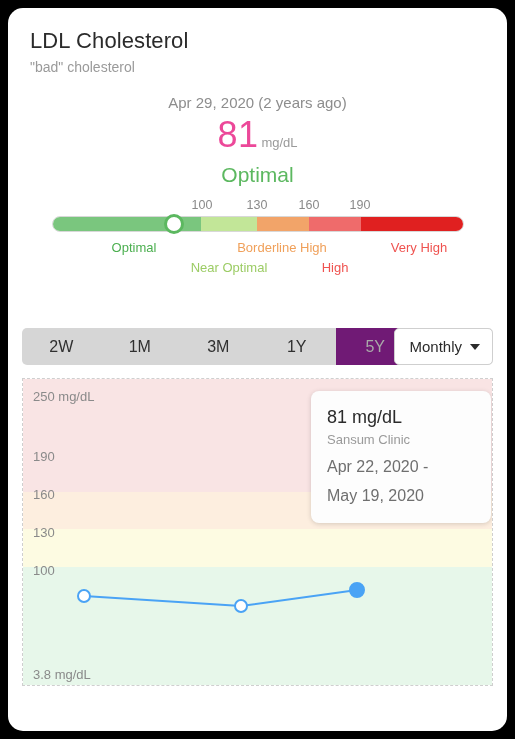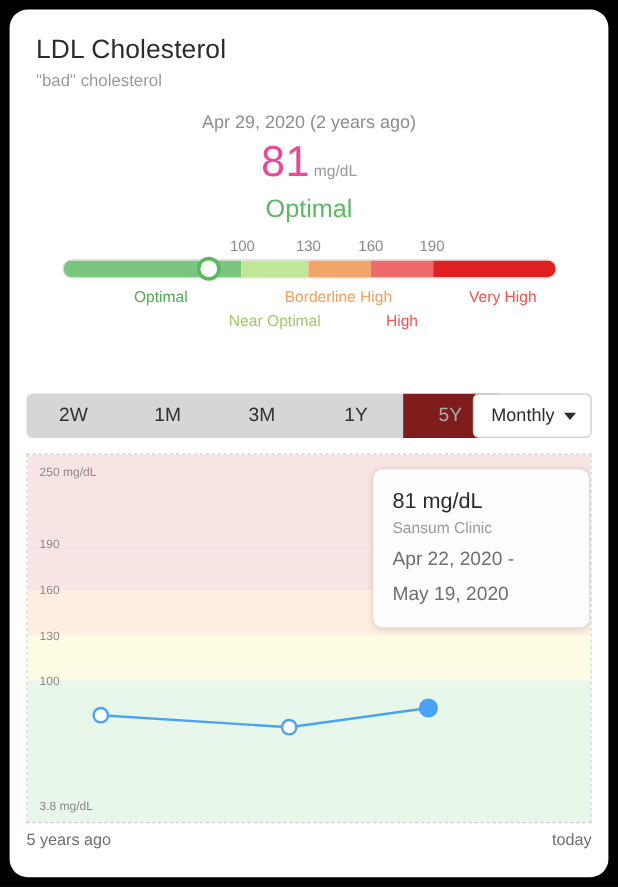--- a/index.html
+++ b/index.html
@@ -143,21 +143,21 @@
     flex: 1 1 0;
     display: flex;
     align-items: center;
     justify-content: center;
     font-size: 16px;
     color: #303030;
     cursor: pointer;
   }
   .tab.disabled {
     color: #a9a9a9;
-    background: #7f1d1d;
+    background: #701a75;
   }
   .tab.spacer {
     background: #e9e9e9;
   }
   .select-wrap {
     position: absolute;
     right: 0;
     top: 0;
     height: 37px;
     padding: 0 12px 0 14px;
@@ -191,21 +191,21 @@
     overflow: hidden;
   }
   .band {
     position: absolute;
     left: 0;
     right: 0;
   }
   .band-label {
     position: absolute;
     left: 10px;
-    font-size: 10px;
+    font-size: 13px;
     color: #8a8a8a;
     white-space: nowrap;
   }
   .chart-svg {
     position: absolute;
     left: 0; top: 0;
     width: 471px; height: 308px;
   }
 
   .tooltip {
@@ -320,18 +320,14 @@
       </svg>
 
     <div class="tooltip">
       <div class="tt-value">81 mg/dL</div>
       <div class="tt-source">Sansum Clinic</div>
       <div class="tt-range">Apr 22, 2020 -</div>
       <div class="tt-range">May 19, 2020</div>
     </div>
   </div>
 
-  <div class="xaxis">
-    <span class="xaxis-left">5 years ago</span>
-    <span class="xaxis-right">today</span>
-  </div>
 
 </div>
 
 </body></html>

